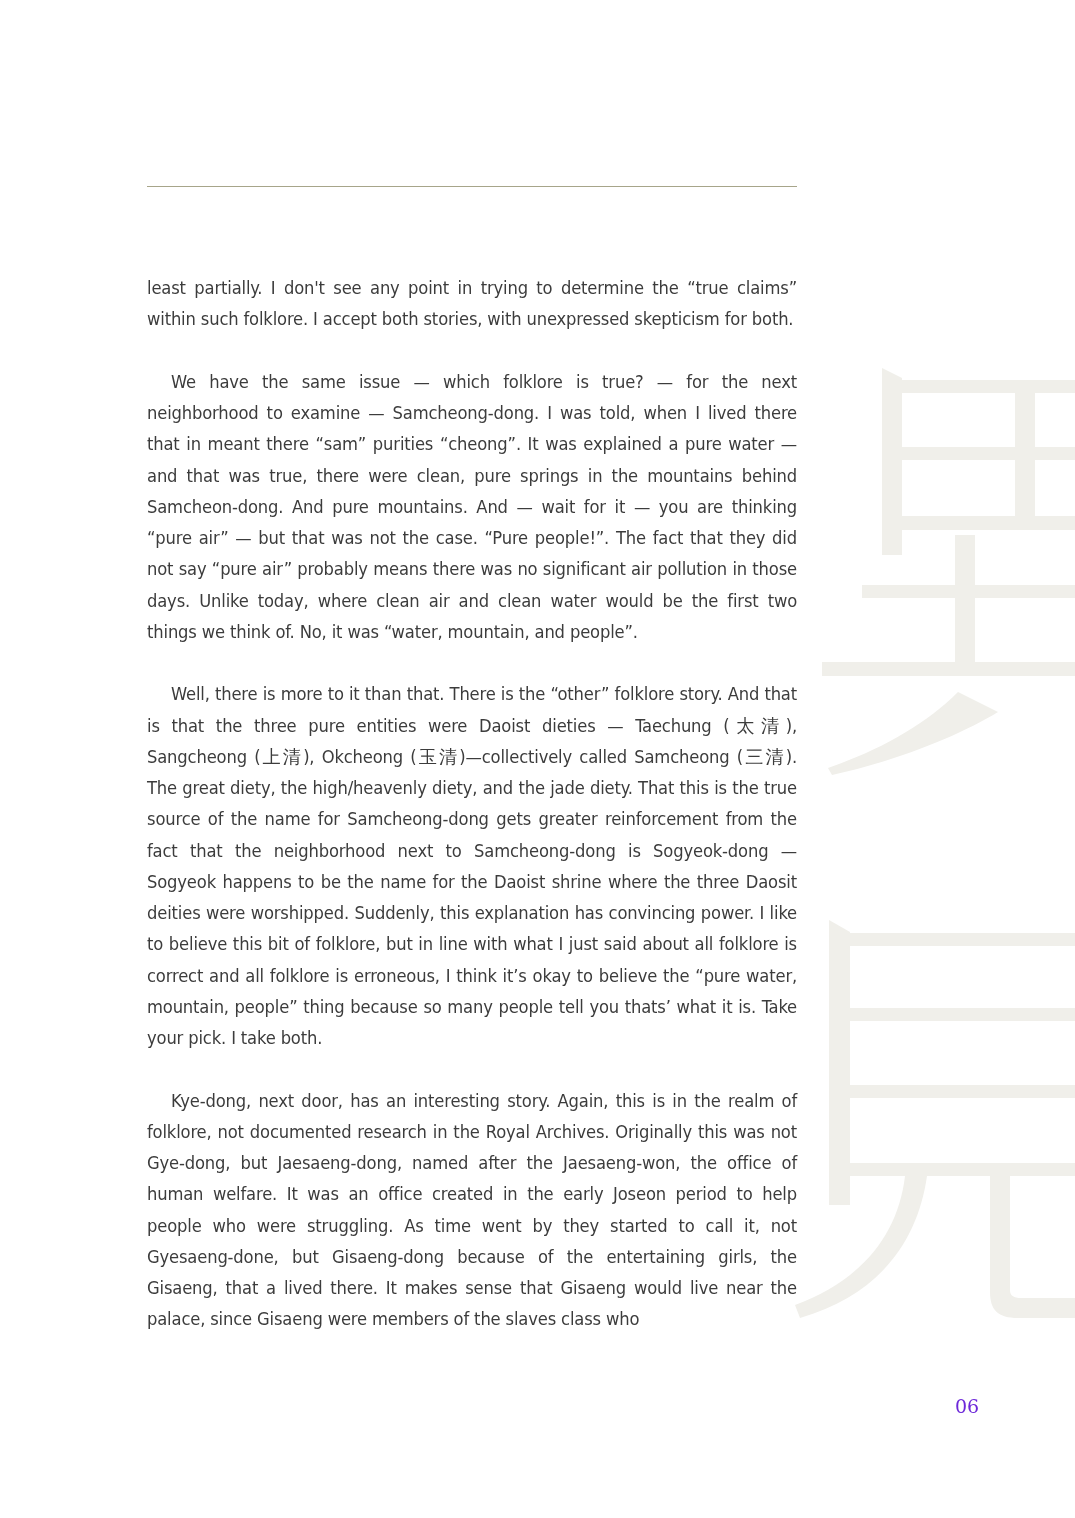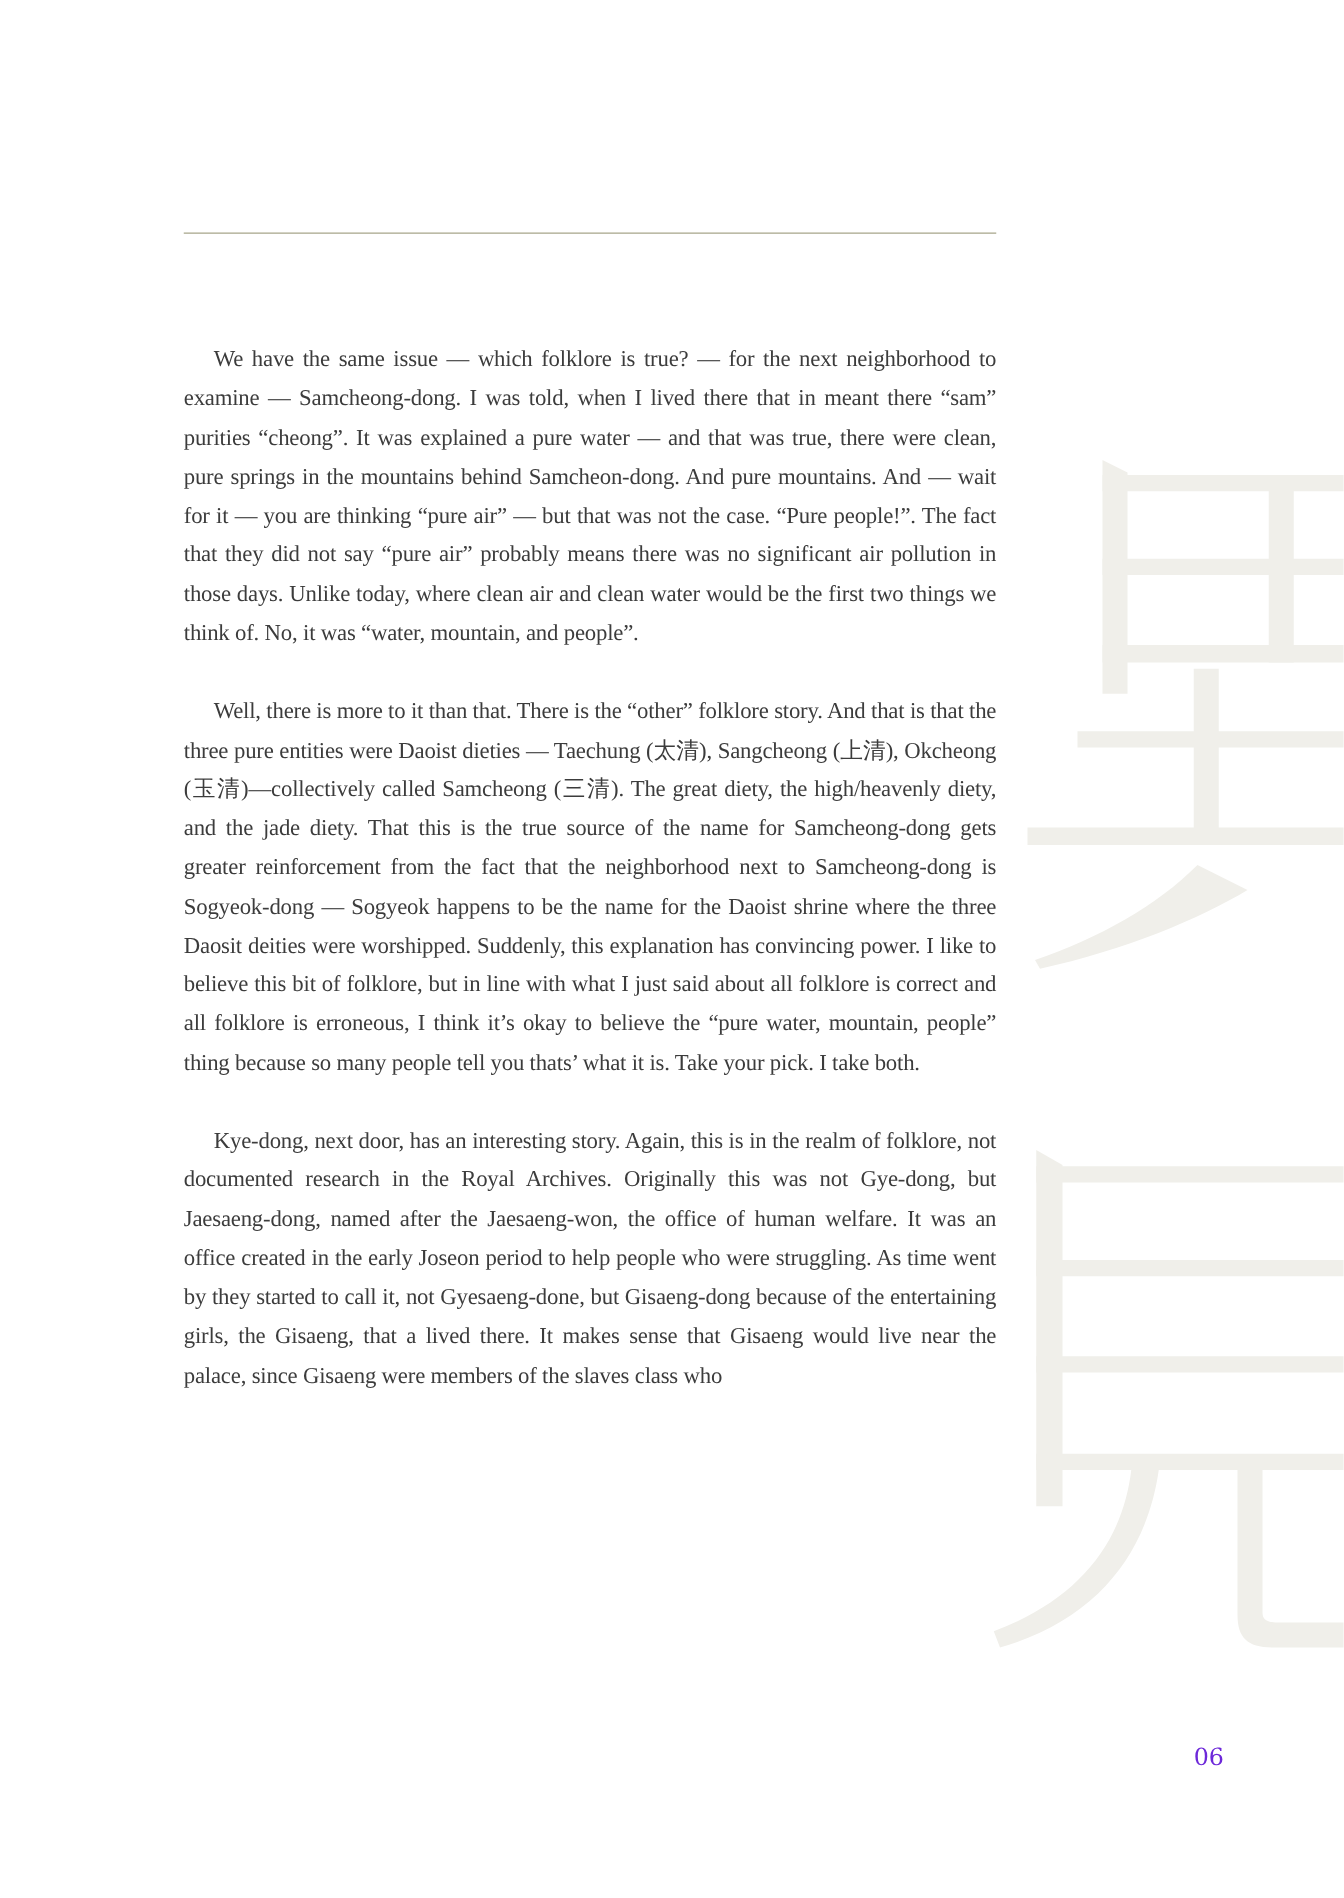--- a/index.html
+++ b/index.html
@@ -1,21 +1,21 @@
 <!DOCTYPE html>
 <html><head>
 <meta charset="utf-8">
 <style>
   html, body { margin: 0; padding: 0; background: #ffffff; }
   body { width: 1075px; height: 1518px; position: relative; overflow: hidden; font-family: "DejaVu Sans Condensed", "DejaVu Sans", sans-serif; }
   .deco { position: absolute; left: 0; top: 0; width: 1075px; height: 1518px; z-index: 0; }
   .rule { position: absolute; left: 147px; top: 186px; width: 650px; height: 1px; background: #a7a58a; z-index: 1; }
   .body-text { position: absolute; left: 147px; top: 272px; width: 650px; z-index: 1; color: #3c3c3c; font-size: 18.2px; line-height: 31.25px; text-align: justify; letter-spacing: -0.15px; }
   .body-text p { margin: 0 0 31.25px 0; }
-  .body-text p.indent { text-indent: 24px; font-family: Liberation Serif, serif; }
+  .body-text p.indent { text-indent: 24px; }
   .page-num { position: absolute; left: 955px; top: 1395px; font-family: "DejaVu Serif", serif; font-size: 19px; color: #6d28d9; z-index: 1; }
 </style>
 </head>
 <body>
 
 <svg class="deco" viewBox="0 0 1075 1518" xmlns="http://www.w3.org/2000/svg">
   <g fill="#f0efea">
 
     <polygon points="882,368 902,378 902,555 882,555"></polygon>
     <rect x="882" y="380" width="193" height="13"></rect>
@@ -39,18 +39,19 @@
 
     <path d="M 905 1176 L 927 1176 C 918 1240 880 1295 800 1318 L 795 1305 C 862 1280 898 1235 905 1176 Z"></path>
 
     <path d="M 990 1176 L 1010 1176 L 1010 1290 C 1010 1296 1014 1298 1022 1298 L 1075 1298 L 1075 1318 L 1018 1318 C 998 1318 990 1310 990 1292 Z"></path>
   </g>
 </svg>
 
 <div class="rule"></div>
 
 <div class="body-text">
+  <p>least partially.  I don't see any point in trying to determine the “true claims” within such folklore.  I accept both stories, with unexpressed skepticism for both.</p>
   <p class="indent">We have the same issue — which folklore is true? — for the next neighborhood to examine — Samcheong-dong.  I was told, when I lived there that in meant there “sam” purities “cheong”. It was explained a pure water — and that was true, there were clean, pure springs in the mountains behind Samcheon-dong.  And pure mountains.  And — wait for it — you are thinking “pure air” — but that was not the case. “Pure people!”.  The fact that they did not say “pure air” probably means there was no significant air pollution in those days.  Unlike today, where clean air and clean water would be the first two things we think of.  No, it was “water, mountain, and people”.</p>
   <p class="indent">Well, there is more to it than that.  There is the “other” folklore story. And that is that the three pure entities were Daoist dieties — Taechung (太清), Sangcheong (上清), Okcheong (玉清)—collectively called Samcheong (三清).  The great diety, the high/heavenly diety, and the jade diety.  That this is the true source of the name for Samcheong-dong gets greater reinforcement from the fact that the neighborhood next to Samcheong-dong is Sogyeok-dong — Sogyeok happens to be the name for the Daoist shrine where the three Daosit deities were worshipped.  Suddenly, this explanation has convincing power.  I like to believe this bit of folklore, but in line with what I just said about all folklore is correct and all folklore is erroneous, I think it’s okay to believe the “pure water, mountain, people” thing because so many people tell you thats’ what it is.  Take your pick.  I take both.</p>
   <p class="indent">Kye-dong, next door, has an interesting story.  Again, this is in the realm of folklore, not documented research in the Royal Archives.  Originally this was not Gye-dong, but Jaesaeng-dong, named after the Jaesaeng-won, the office of human welfare.  It was an office created in the early Joseon period to help people who were struggling.  As time went by they started to call it, not Gyesaeng-done, but Gisaeng-dong because of the entertaining girls, the Gisaeng, that a lived there.  It makes sense that Gisaeng would live near the palace, since Gisaeng were members of the slaves class who</p>
 </div>
 
 <div class="page-num">06</div>
 
 </body></html>

